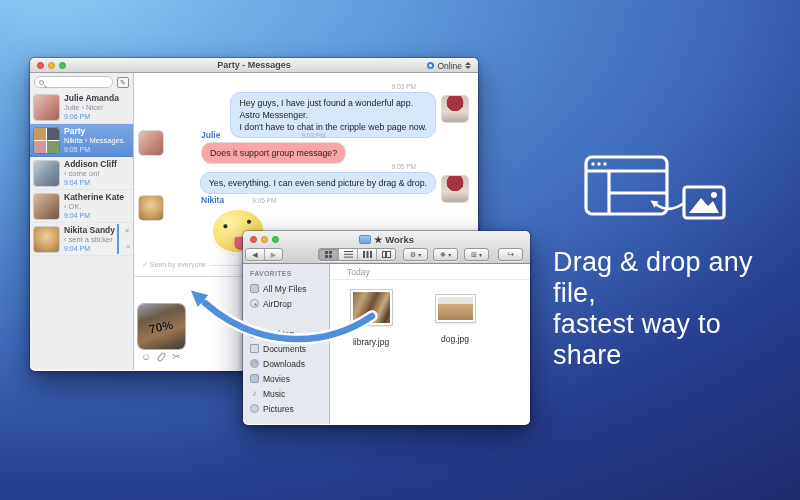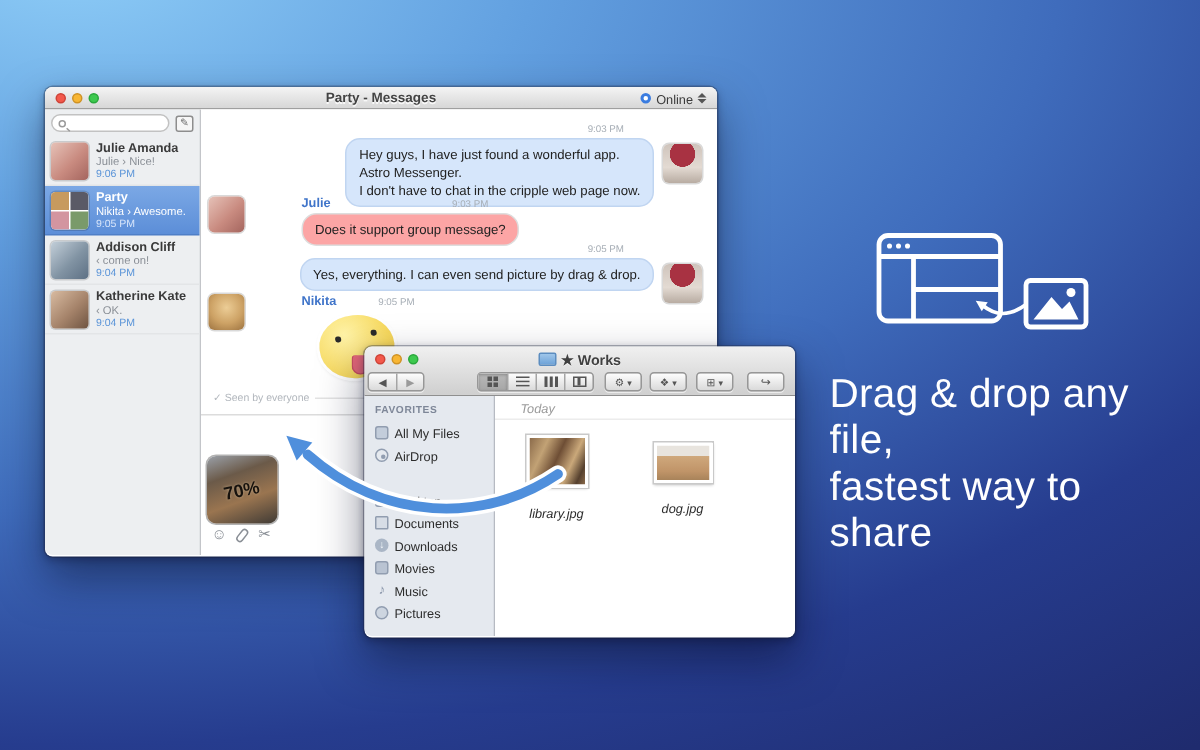--- a/index.html
+++ b/index.html
@@ -148,21 +148,21 @@
   .fitem { height:15px; display:flex; align-items:center; gap:4px; padding-left:7px; }
   .fitem span.lbl { font-size:8.5px; color:#2c2c2c; }
   .fsi { width:9px; height:9px; flex:none; }
   .fsi-box { background:#c3cddb; border:1px solid #919db0; border-radius:2px; }
   .fsi-airdrop { border:1px solid #919db0; border-radius:50%; position:relative; }
   .fsi-airdrop::before { content:""; position:absolute; left:2.5px; top:2.5px; width:3px; height:3px; background:#919db0; border-radius:50%; }
   .fsi-circle { background:#aab6c6; border-radius:50%; color:#eef2f7; font-size:7px; line-height:9px; text-align:center; }
   .fsi-note { font-size:9px; color:#8d99ac; line-height:9px; text-align:center; border:none; }
   .spacer { height:15px; }
 
-  .fmain { position:relative; flex:1; background:#fff; border-radius:0 0 5px 0;font-style:italic; }
+  .fmain { position:relative; flex:1; background:#fff; border-radius:0 0 5px 0; }
   .group-header { position:absolute; left:17px; top:3px; font-size:8.5px; color:#9b9b9b; }
   .group-line { position:absolute; left:0; right:0; top:15px; height:1px; background:#ececec; }
   .file { position:absolute; display:flex; flex-direction:column; align-items:center; }
   .file-lib { left:18px; top:26px; width:46px; }
   .file-dog { left:102px; top:31px; width:46px; }
   .thumb { border:2px solid #fff; box-shadow:0 0 0 1px #c9c9c9, 0 1px 2px rgba(0,0,0,.25); }
   .thumb-lib { width:41px; height:35px;
     background:linear-gradient(115deg,#8a6a4a 0%,#c2a275 25%,#6e4e35 48%,#caa87a 70%,#55402e 88%,#8a6a4a 100%); }
   .thumb-dog { width:39px; height:27px;
     background:linear-gradient(180deg,#e8e4de 0%,#e8e4de 30%,#cfa87c 31%,#c09468 75%,#a8835a 100%); }
@@ -218,21 +218,21 @@
 
         <div class="conv selected">
           <div class="cavatar-s av-party">
             <div style="background:#c79a5e"></div>
               <div style="background:#5a5a66"></div>
             <div style="background:#d395a0"></div>
               <div style="background:#7a9a6a"></div>
           </div>
           <div class="ctext">
             <div class="cname">Party</div>
-            <div class="cprev">Nikita › Awesome.</div>
+            <div class="cprev">Nikita › Messages.</div>
             <div class="ctime">9:05 PM</div>
           </div>
         </div>
 
         <div class="conv">
           <div class="cavatar-s av-addison"></div>
           <div class="ctext">
             <div class="cname">Addison Cliff</div>
             <div class="cprev">‹ come on!</div>
             <div class="ctime">9:04 PM</div>
@@ -241,20 +241,31 @@
 
         <div class="conv">
           <div class="cavatar-s av-katherine"></div>
           <div class="ctext">
             <div class="cname">Katherine Kate</div>
             <div class="cprev">‹ OK.</div>
             <div class="ctime">9:04 PM</div>
           </div>
         </div>
 
+        <div class="conv">
+          <div class="cavatar-s av-dog"></div>
+          <div class="ctext">
+            <div class="cname">Nikita Sandy</div>
+            <div class="cprev">‹ sent a sticker</div>
+            <div class="ctime">9:04 PM</div>
+          </div>
+          <div class="bluebar"></div>
+          <span class="conv-x">×</span>
+          <span class="conv-lst">≡</span>
+        </div>
       </aside>
 
       <main class="chat">
 
         <div class="mrow out" style="top:10px;">
           <div class="mcol out">
             <span class="mtime">9:03 PM</span>
             <div class="bubble out">Hey guys, I have just found a wonderful app.
 Astro Messenger.
 I don't have to chat in the cripple web page now.</div>

